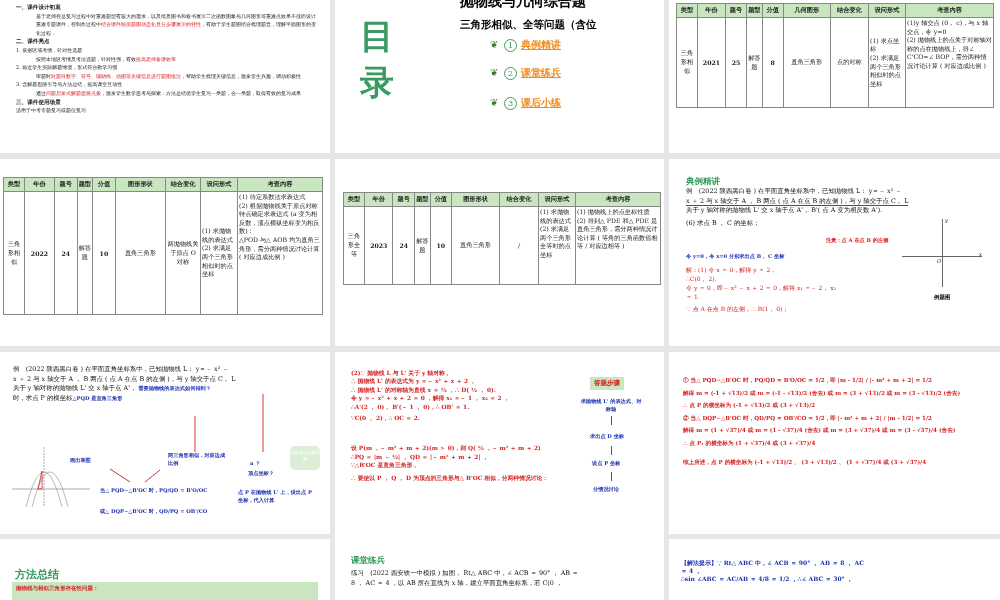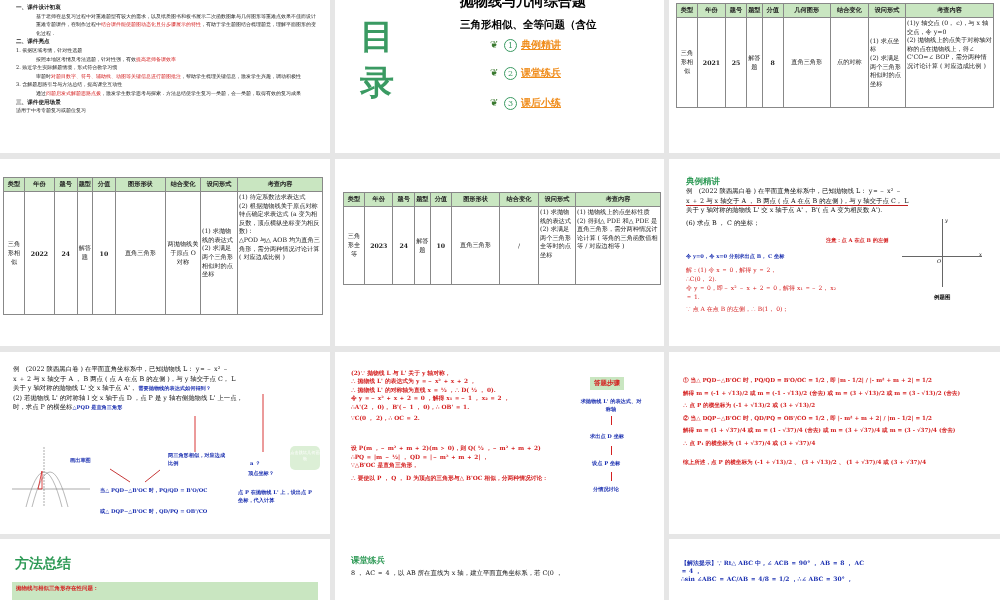--- a/index.html
+++ b/index.html
@@ -217,21 +217,20 @@
     <span class="abs" style="left:35px;top:39px;font-size:5px;font-style:italic;">O</span>
   </div>
   <div class="abs" style="left:265px;top:135px;font-size:5.5px;font-weight:bold;">例题图</div>
 </div>
 
 <div class="slide s7">
   <div class="abs txt" style="left:13px;top:13px;width:305px;">
     <span class="content-line">例　(2022 陕西黑白卷 ) 在平面直角坐标系中，已知抛物线 L： y＝－ x² －</span>
     <span class="content-line">x ＋ 2 与 x 轴交于 A ， B 两点 ( 点 A 在点 B 的左侧 )，与 y 轴交于点 C， L</span>
     <span class="content-line"><span>关于 y 轴对称的抛物线 L' 交 x 轴于点 A'，</span> <span class="blue sm" style="font-weight:bold;">需要抛物线的表达式如何得到？</span></span>
-    <span class="content-line">(2) 若抛物线 L' 的对称轴 l 交 x 轴于点 D ，点 P 是 y 轴右侧抛物线 L' 上一点，</span>
     <span class="content-line"><span>时，求点 P 的横坐标</span><span class="blue sm" style="font-weight:bold;">△PQD 是直角三角形</span></span>
   </div>
   <div class="abs" style="left:12px;top:95px;width:78px;height:60px;">
     <svg width="78" height="60">
       <line x1="0" y1="42" x2="78" y2="42" stroke="#555" stroke-width="0.5"></line>
       <line x1="32" y1="0" x2="32" y2="60" stroke="#555" stroke-width="0.5" stroke-dasharray="2,1"></line>
       <path d="M14 60 Q32 -10 50 60" stroke="#888" fill="none" stroke-width="0.6"></path>
       <path d="M20 60 Q38 -10 56 60" stroke="#888" fill="none" stroke-width="0.6"></path>
       <polygon points="26,42 30,24 30,42" fill="none" stroke="#d42020" stroke-width="0.8"></polygon>
     </svg>
@@ -281,29 +280,30 @@
     <span class="content-line">解得 m = (-1 + √13)/2 或 m = (-1 - √13)/2 (舍去) 或 m = (3 + √13)/2 或 m = (3 - √13)/2 (舍去)</span>
     <span class="content-line">∴ 点 P 的横坐标为 (-1 + √13)/2 或 (3 + √13)/2</span>
     <span class="content-line">② 当△ DQP∽△B'OC 时，QD/PQ = OB'/CO = 1/2，即 |- m² + m + 2| / |m - 1/2| = 1/2</span>
     <span class="content-line">解得 m = (1 + √37)/4 或 m = (1 - √37)/4 (舍去) 或 m = (3 + √37)/4 或 m = (3 - √37)/4 (舍去)</span>
     <span class="content-line">∴ 点 P₁ 的横坐标为 (1 + √37)/4 或 (3 + √37)/4</span>
     <span class="content-line" style="margin-top:6px;">综上所述，点 P 的横坐标为 (-1 + √13)/2 、 (3 + √13)/2 、 (1 + √37)/4 或 (3 + √37)/4</span>
   </div>
 </div>
 
 <div class="slide s10">
-  <div class="abs h green" style="left:15px;top:16px;font-size:14px;">方法总结</div>
+  <div class="abs h green" style="left:15px;top:28px;font-size:11px;">方法总结</div>
   <div class="method-box">
     <div class="red" style="font-size:5.5px;font-weight:bold;padding:3px 4px;">抛物线与相似三角形存在性问题：</div>
   </div>
 </div>
 
 <div class="slide s11">
   <div class="abs h green" style="left:16px;top:16px;font-size:8.5px;">课堂练兵</div>
   <div class="abs txt" style="left:16px;top:30px;width:305px;">
+    <span class="content-line">练习　(2022 西安铁一中模拟 ) 如图， Rt△ ABC 中，∠ ACB ＝ 90° ， AB ＝</span>
     <span class="content-line">8 ， AC ＝ 4 ，以 AB 所在直线为 x 轴，建立平面直角坐标系，若 C(0 ，</span>
   </div>
 </div>
 
 <div class="slide s12">
   <div class="abs blue" style="left:12px;top:20px;width:305px;font-size:6px;line-height:8px;font-weight:bold;">
     <span class="content-line">【解法提示】∵ Rt△ ABC 中，∠ ACB ＝ 90° ， AB ＝ 8 ， AC</span>
     <span class="content-line">＝ 4 ，</span>
     <span class="content-line">∴sin ∠ABC ＝ AC/AB ＝ 4/8 ＝ 1/2 ，∴∠ ABC ＝ 30° ，</span>
   </div>

